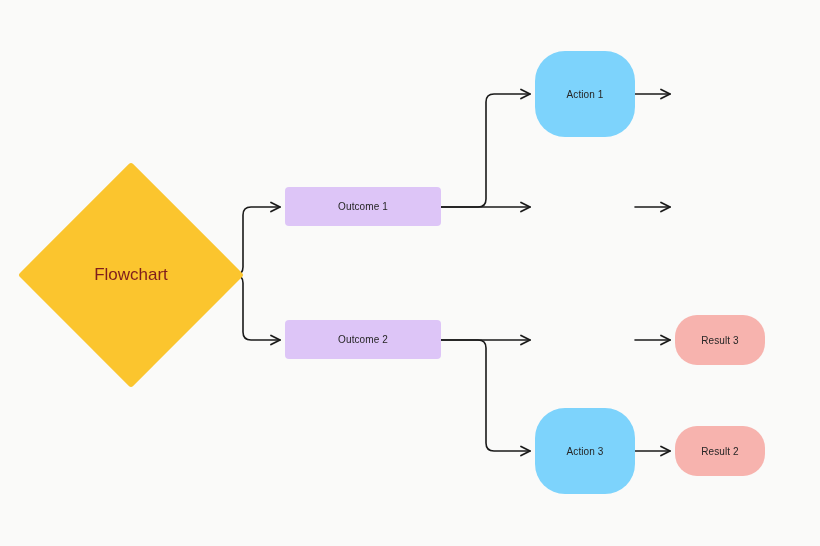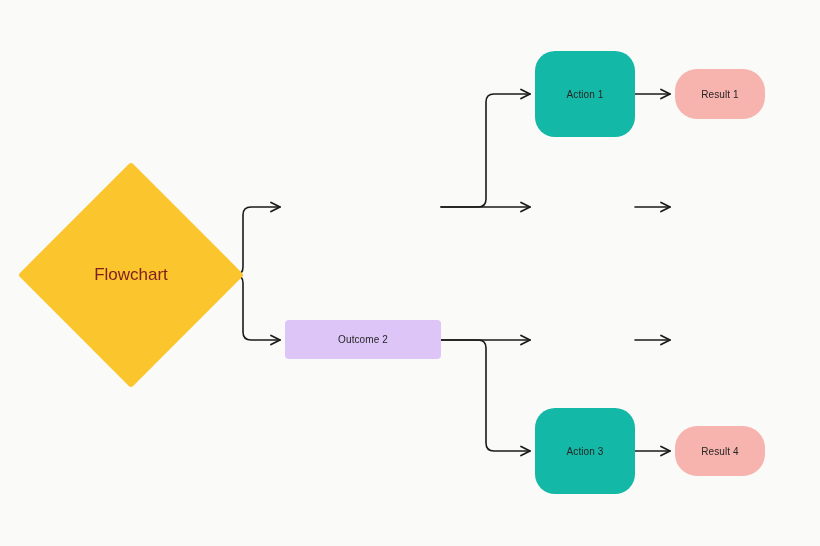--- a/index.html
+++ b/index.html
@@ -77,22 +77,22 @@
     height: 39px;
     background: #DDC5F7;
     border-radius: 4px;
   }
   .outcome .node-label { font-size: 10px; }
 
   
   .action {
     width: 100px;
     height: 86px;
-    background: #14b8a6;
-    border-radius: 20px;
+    background: #7dd3fc;
+    border-radius: 30px;
   }
   .action .node-label { font-size: 10px; }
 
   
   .result {
     width: 90px;
     height: 50px;
     background: #F7B3AE;
     border-radius: 22px;
   }
@@ -128,31 +128,34 @@
       <path d="M 635 340 L 670 340"></path>
       <path d="M 635 451 L 670 451"></path>
     </g>
   </svg>
 
   <div class="diamond-wrap">
     <div class="diamond-shape"></div>
     <div class="diamond-text">Flowchart</div>
   </div>
 
+  <div class="node outcome" style="left:285px; top:187px;">
+    <span class="node-label">Outcome 1</span>
+  </div>
   <div class="node outcome" style="left:285px; top:320px;">
     <span class="node-label">Outcome 2</span>
   </div>
 
   <div class="node action" style="left:535px; top:51px;">
     <span class="node-label">Action 1</span>
   </div>
   <div class="node action" style="left:535px; top:408px;">
     <span class="node-label">Action 3</span>
   </div>
 
-  <div class="node result" style="left:675px; top:69px;">
-    <span class="node-label">Result 1</span>
+  <div class="node result" style="left:675px; top:315px;">
+    <span class="node-label">Result 3</span>
   </div>
   <div class="node result" style="left:675px; top:426px;">
-    <span class="node-label">Result 4</span>
+    <span class="node-label">Result 2</span>
   </div>
 
 </div>
 
 </body></html>

